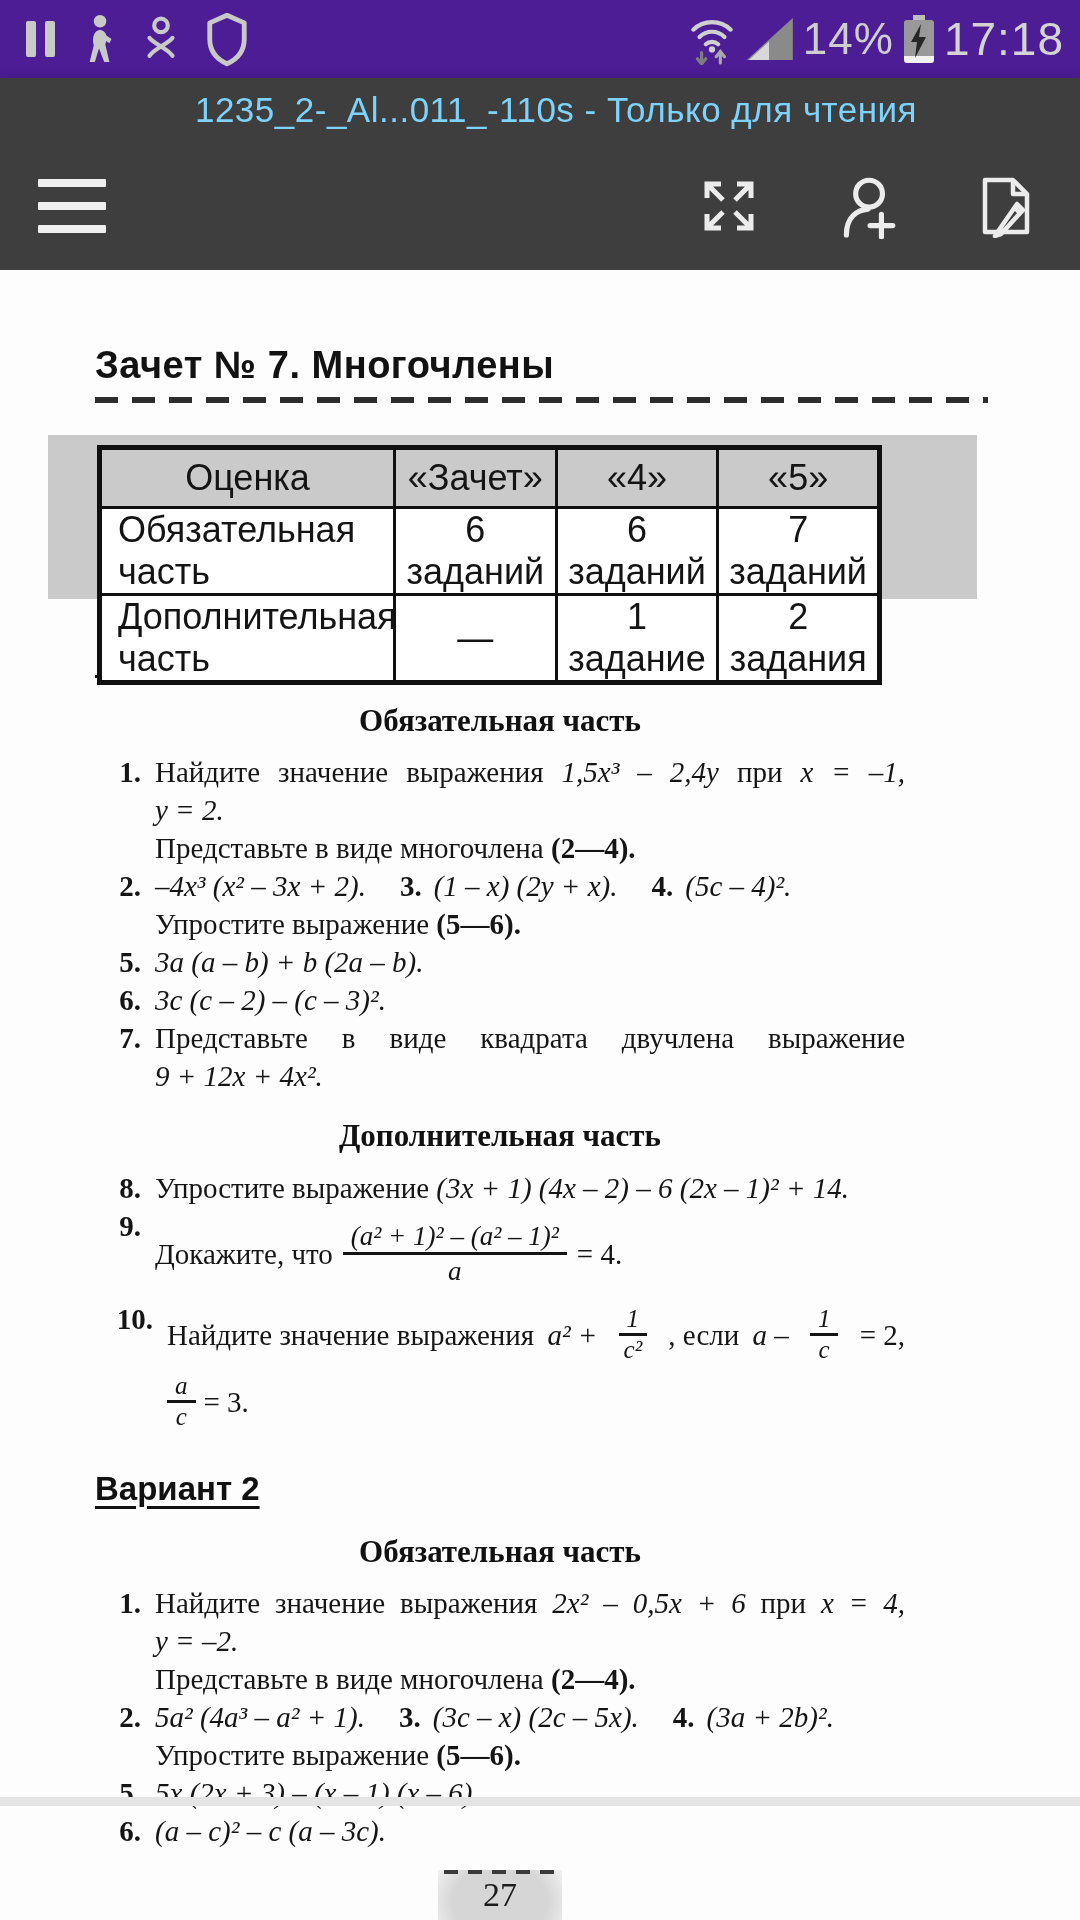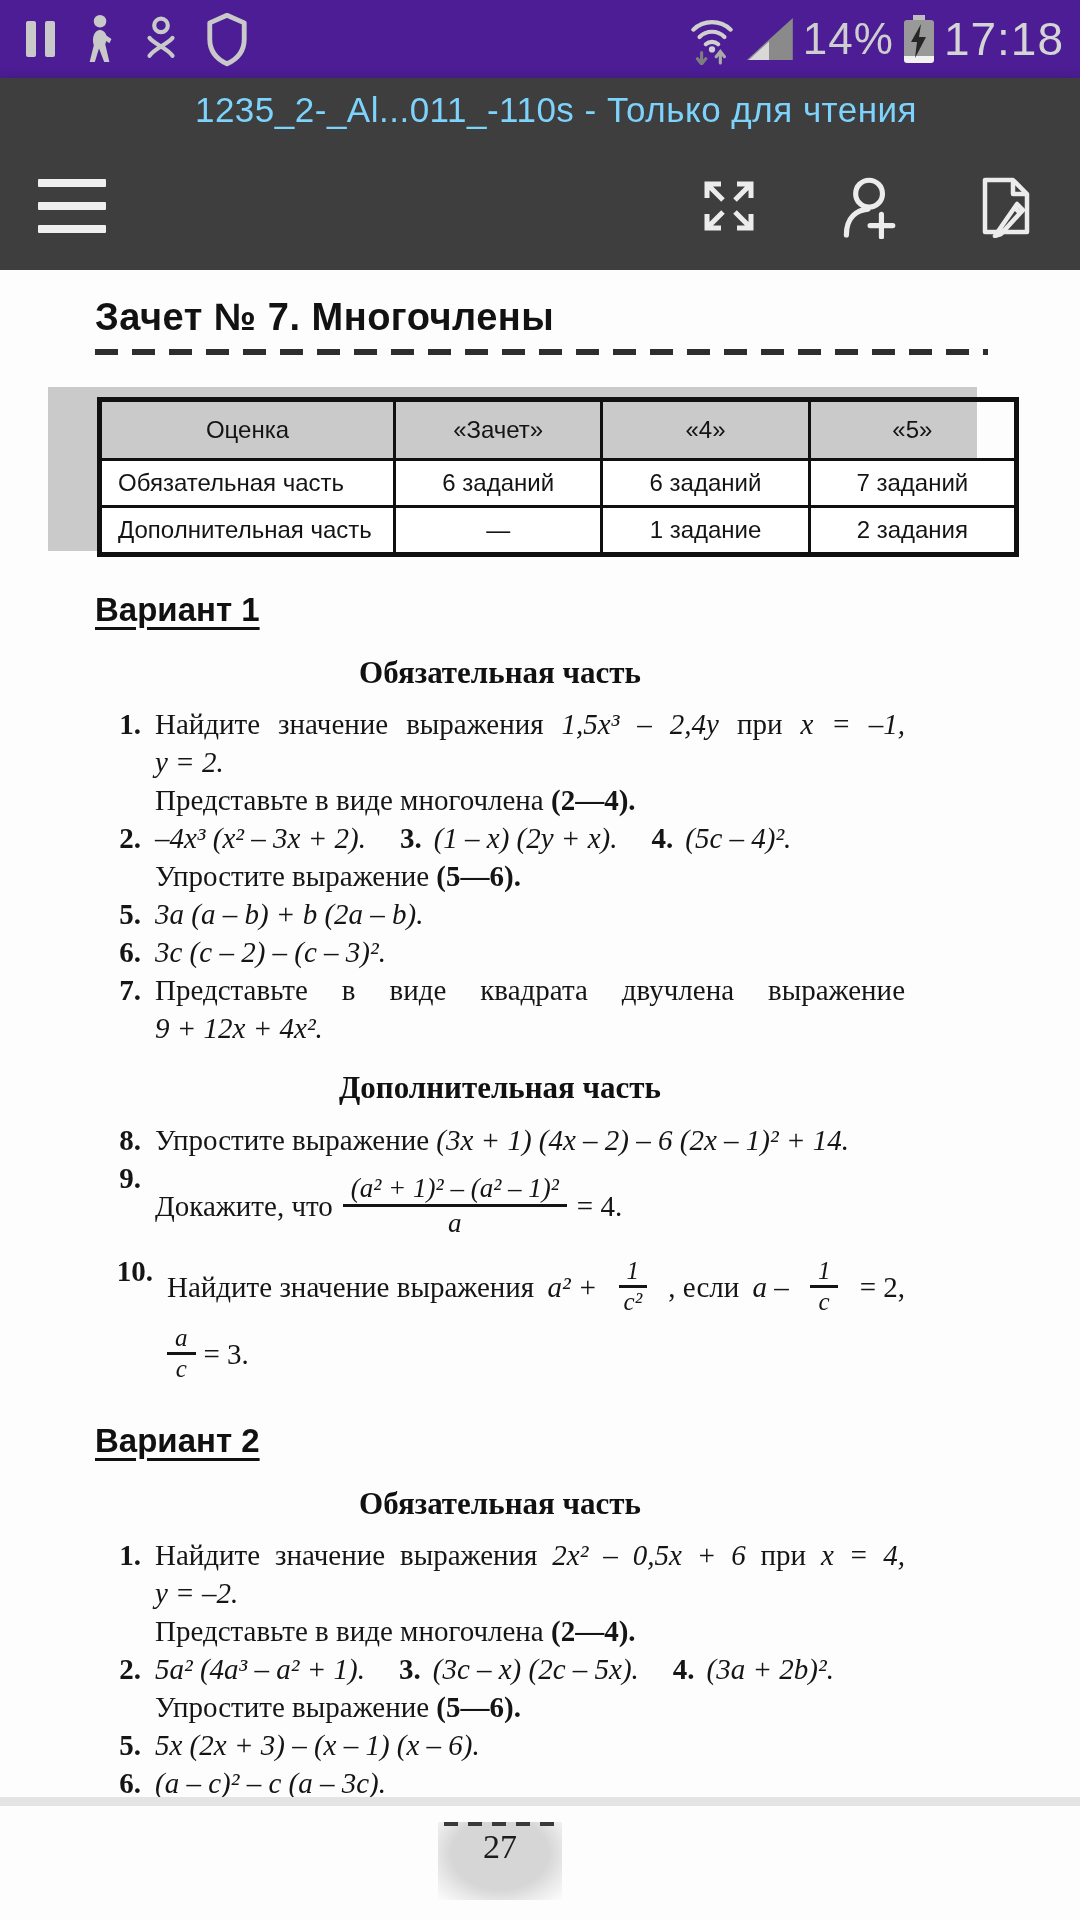--- a/index.html
+++ b/index.html
@@ -35,26 +35,26 @@
   .menu-btn{margin-left:38px;width:68px;height:58px;display:flex;flex-direction:column;
             justify-content:space-between;padding:2px 0;box-sizing:border-box;cursor:pointer;}
   .menu-btn span{display:block;height:8px;background:#efefef;border-radius:1px;}
   .tb-group{margin-left:auto;display:flex;align-items:center;gap:72px;margin-right:42px;}
   .tb-btn{width:66px;height:66px;display:flex;align-items:center;justify-content:center;cursor:pointer;}
 
   
   .docpage{position:absolute;top:270px;left:0;width:1080px;height:1650px;background:#fdfdfd;}
   .inner{padding:26px 95px 0 95px;color:#151515;}
   .h1{font-size:38px;font-weight:700;color:#121212;letter-spacing:.5px;
-      font-family:"Liberation Sans",sans-serif;}
+      font-family:"Liberation Sans",sans-serif;margin-top:48px;}
   .dashline{margin-top:10px;width:893px;height:6px;
       background:repeating-linear-gradient(90deg,#2e2e2e 0 23px,transparent 23px 37px);}
   .band{position:relative;margin:32px 0 0 -47px;width:929px;height:164px;background:#cacaca;}
-  table.grade{position:absolute;top:10px;left:49px;width:922px;border-collapse:collapse;
-      table-layout:fixed;font-size:24px;color:#141414;background:transparent;}
+  table.grade{position:absolute;top:10px;left:49px;width:785px;border-collapse:collapse;
+      table-layout:fixed;font-size:36px;color:#141414;background:transparent;}
   table.grade th,table.grade td{border:3px solid #101010;padding:0;height:44px;
       text-align:center;font-weight:400;}
   table.grade tr.hd th{height:56px;background:transparent;}
   table.grade td{background:#fff;}
   table.grade .c0{width:291px;text-align:left;padding-left:16px;}
   table.grade{border:5px solid #101010;}
 
   .variant-title{margin-top:40px;font-size:33px;font-weight:700;color:#111;
       text-decoration:underline;text-decoration-thickness:3px;text-underline-offset:6px;
       font-family:"Liberation Sans",sans-serif;}

